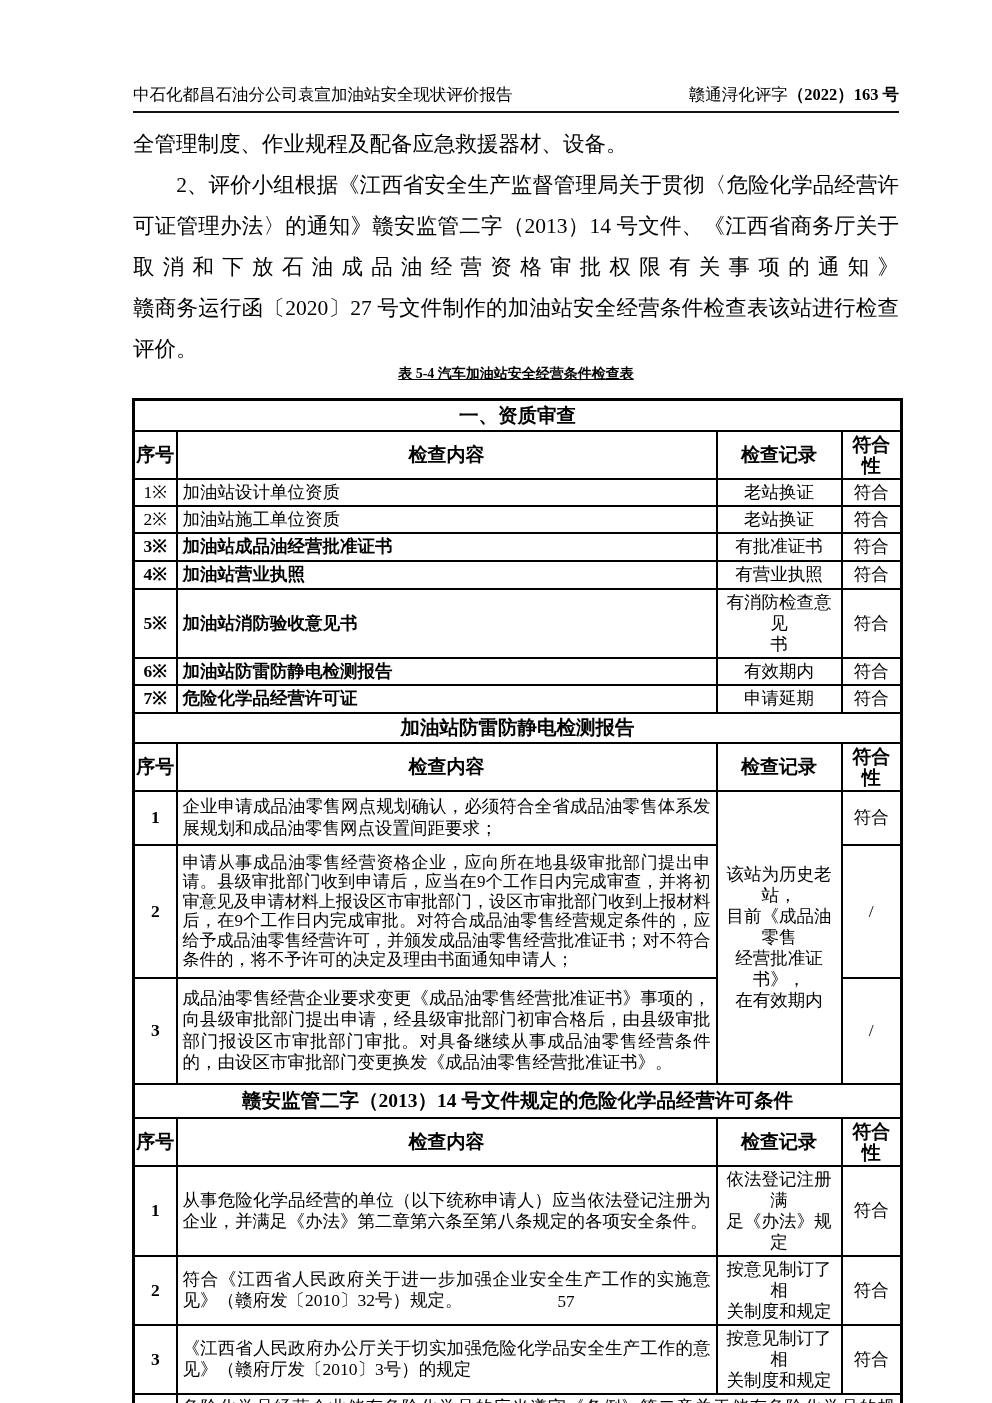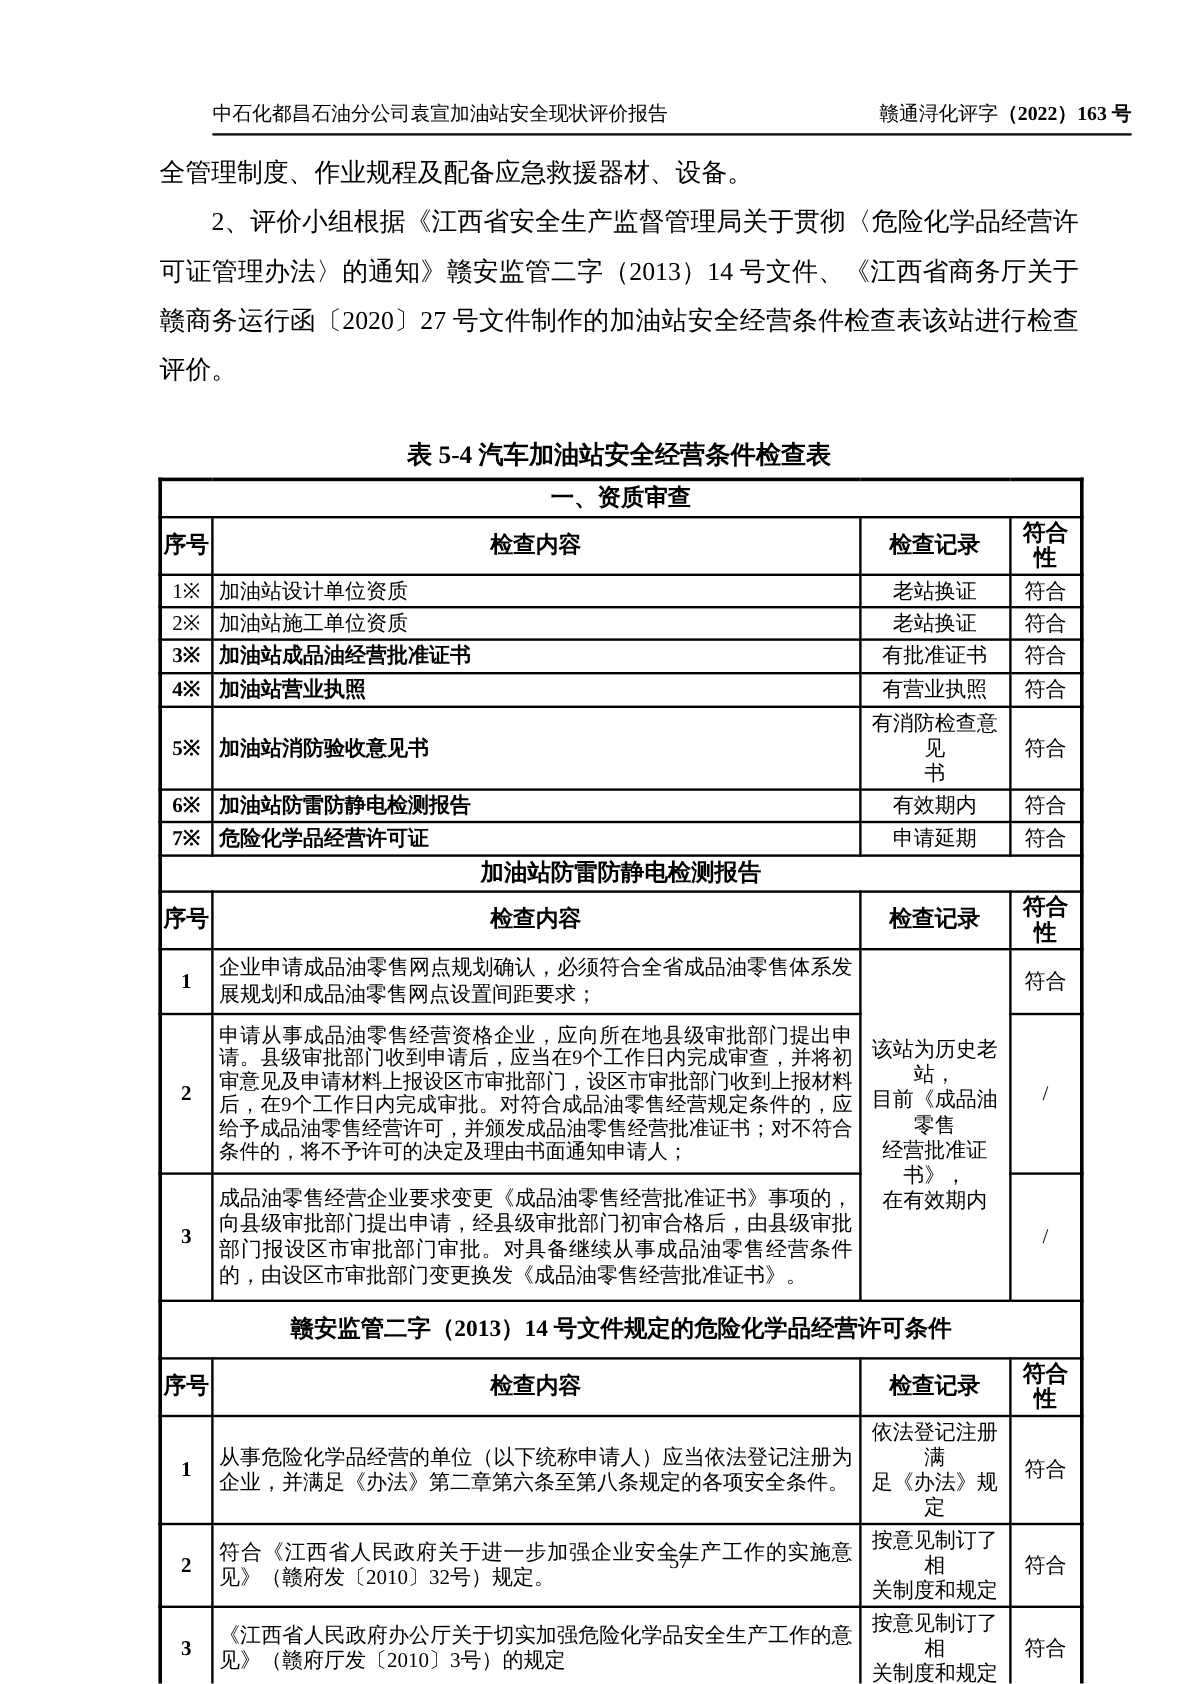--- a/index.html
+++ b/index.html
@@ -13,36 +13,35 @@
   }
   .page { position: absolute; left: 0; top: 0; width: 992px; height: 1403px; }
 
   
   .doc-header {
     position: absolute; left: 133px; top: 84px; width: 766px;
     display: flex; justify-content: space-between; align-items: flex-end;
     font-size: 16.5px;
     padding-bottom: 5px;
     border-bottom: 2.5px solid #141414;
-    margin-left: 44px;
   }
   .doc-header .num-part { font-weight: bold; }
 
   
   .body-text {
     position: absolute; left: 133px; top: 124px; width: 766px;
     font-size: 21.5px; line-height: 41px;
   }
   .pline { text-align: justify; }
   .pline.stretch { text-align-last: justify; }
 
   
   .tbl-title {
     position: absolute; left: 133px; top: 365px; width: 766px;
-    text-align: center; font-weight: bold; font-size: 21px;
+    text-align: center; font-weight: bold; font-size: 14px; text-decoration: underline;
   }
 
   
   .tbl-wrap { position: absolute; left: 132px; top: 398px; }
   table.check {
     border-collapse: collapse; table-layout: fixed;
     width: 768px; border: 3px solid #000;
   }
   table.check td {
     border: 2px solid #000;
@@ -77,20 +76,21 @@
 
   <div class="doc-header">
     <span>中石化都昌石油分公司袁宣加油站安全现状评价报告</span>
     <span><span>赣通浔化评字</span><span class="num-part">（2022）163 号</span></span>
   </div>
 
   <div class="body-text">
     <div class="pline">全管理制度、作业规程及配备应急救援器材、设备。</div>
     <div class="pline stretch">　　2、评价小组根据《江西省安全生产监督管理局关于贯彻〈危险化学品经营许</div>
     <div class="pline stretch">可证管理办法〉的通知》赣安监管二字（2013）14 号文件、《江西省商务厅关于</div>
+    <div class="pline stretch">取消和下放石油成品油经营资格审批权限有关事项的通知》</div>
     <div class="pline stretch">赣商务运行函〔2020〕27 号文件制作的加油站安全经营条件检查表该站进行检查</div>
     <div class="pline">评价。</div>
   </div>
 
   <div class="tbl-title">表 5-4 汽车加油站安全经营条件检查表</div>
 
   <div class="tbl-wrap">
   <table class="check">
     <colgroup>
           <col style="width:43px">
@@ -175,21 +175,21 @@
       <td class="num" style="font-weight:bold">2</td>
       <td class="cont">申请从事成品油零售经营资格企业，应向所在地县级审批部门提出申请。县级审批部门收到申请后，应当在9个工作日内完成审查，并将初审意见及申请材料上报设区市审批部门，设区市审批部门收到上报材料后，在9个工作日内完成审批。对符合成品油零售经营规定条件的，应给予成品油零售经营许可，并颁发成品油零售经营批准证书；对不符合条件的，将不予许可的决定及理由书面通知申请人；</td>
       <td class="con">/</td>
     </tr>
     <tr class="loose thin-top" style="height:106px">
       <td class="num" style="font-weight:bold">3</td>
       <td class="cont">成品油零售经营企业要求变更《成品油零售经营批准证书》事项的，向县级审批部门提出申请，经县级审批部门初审合格后，由县级审批部门报设区市审批部门审批。对具备继续从事成品油零售经营条件的，由设区市审批部门变更换发《成品油零售经营批准证书》。</td>
       <td class="con">/</td>
     </tr>
 
-    <tr class="sec" style="height:48px">
+    <tr class="sec" style="height:34px">
       <td colspan="4">赣安监管二字（2013）14 号文件规定的危险化学品经营许可条件</td>
     </tr>
     <tr class="colhdr" style="height:29px">
       <td>序号</td>
       <td>检查内容</td>
       <td>检查记录</td>
       <td>符合性</td>
     </tr>
     <tr style="height:54px">
       <td class="num" style="font-weight:bold">1</td>

